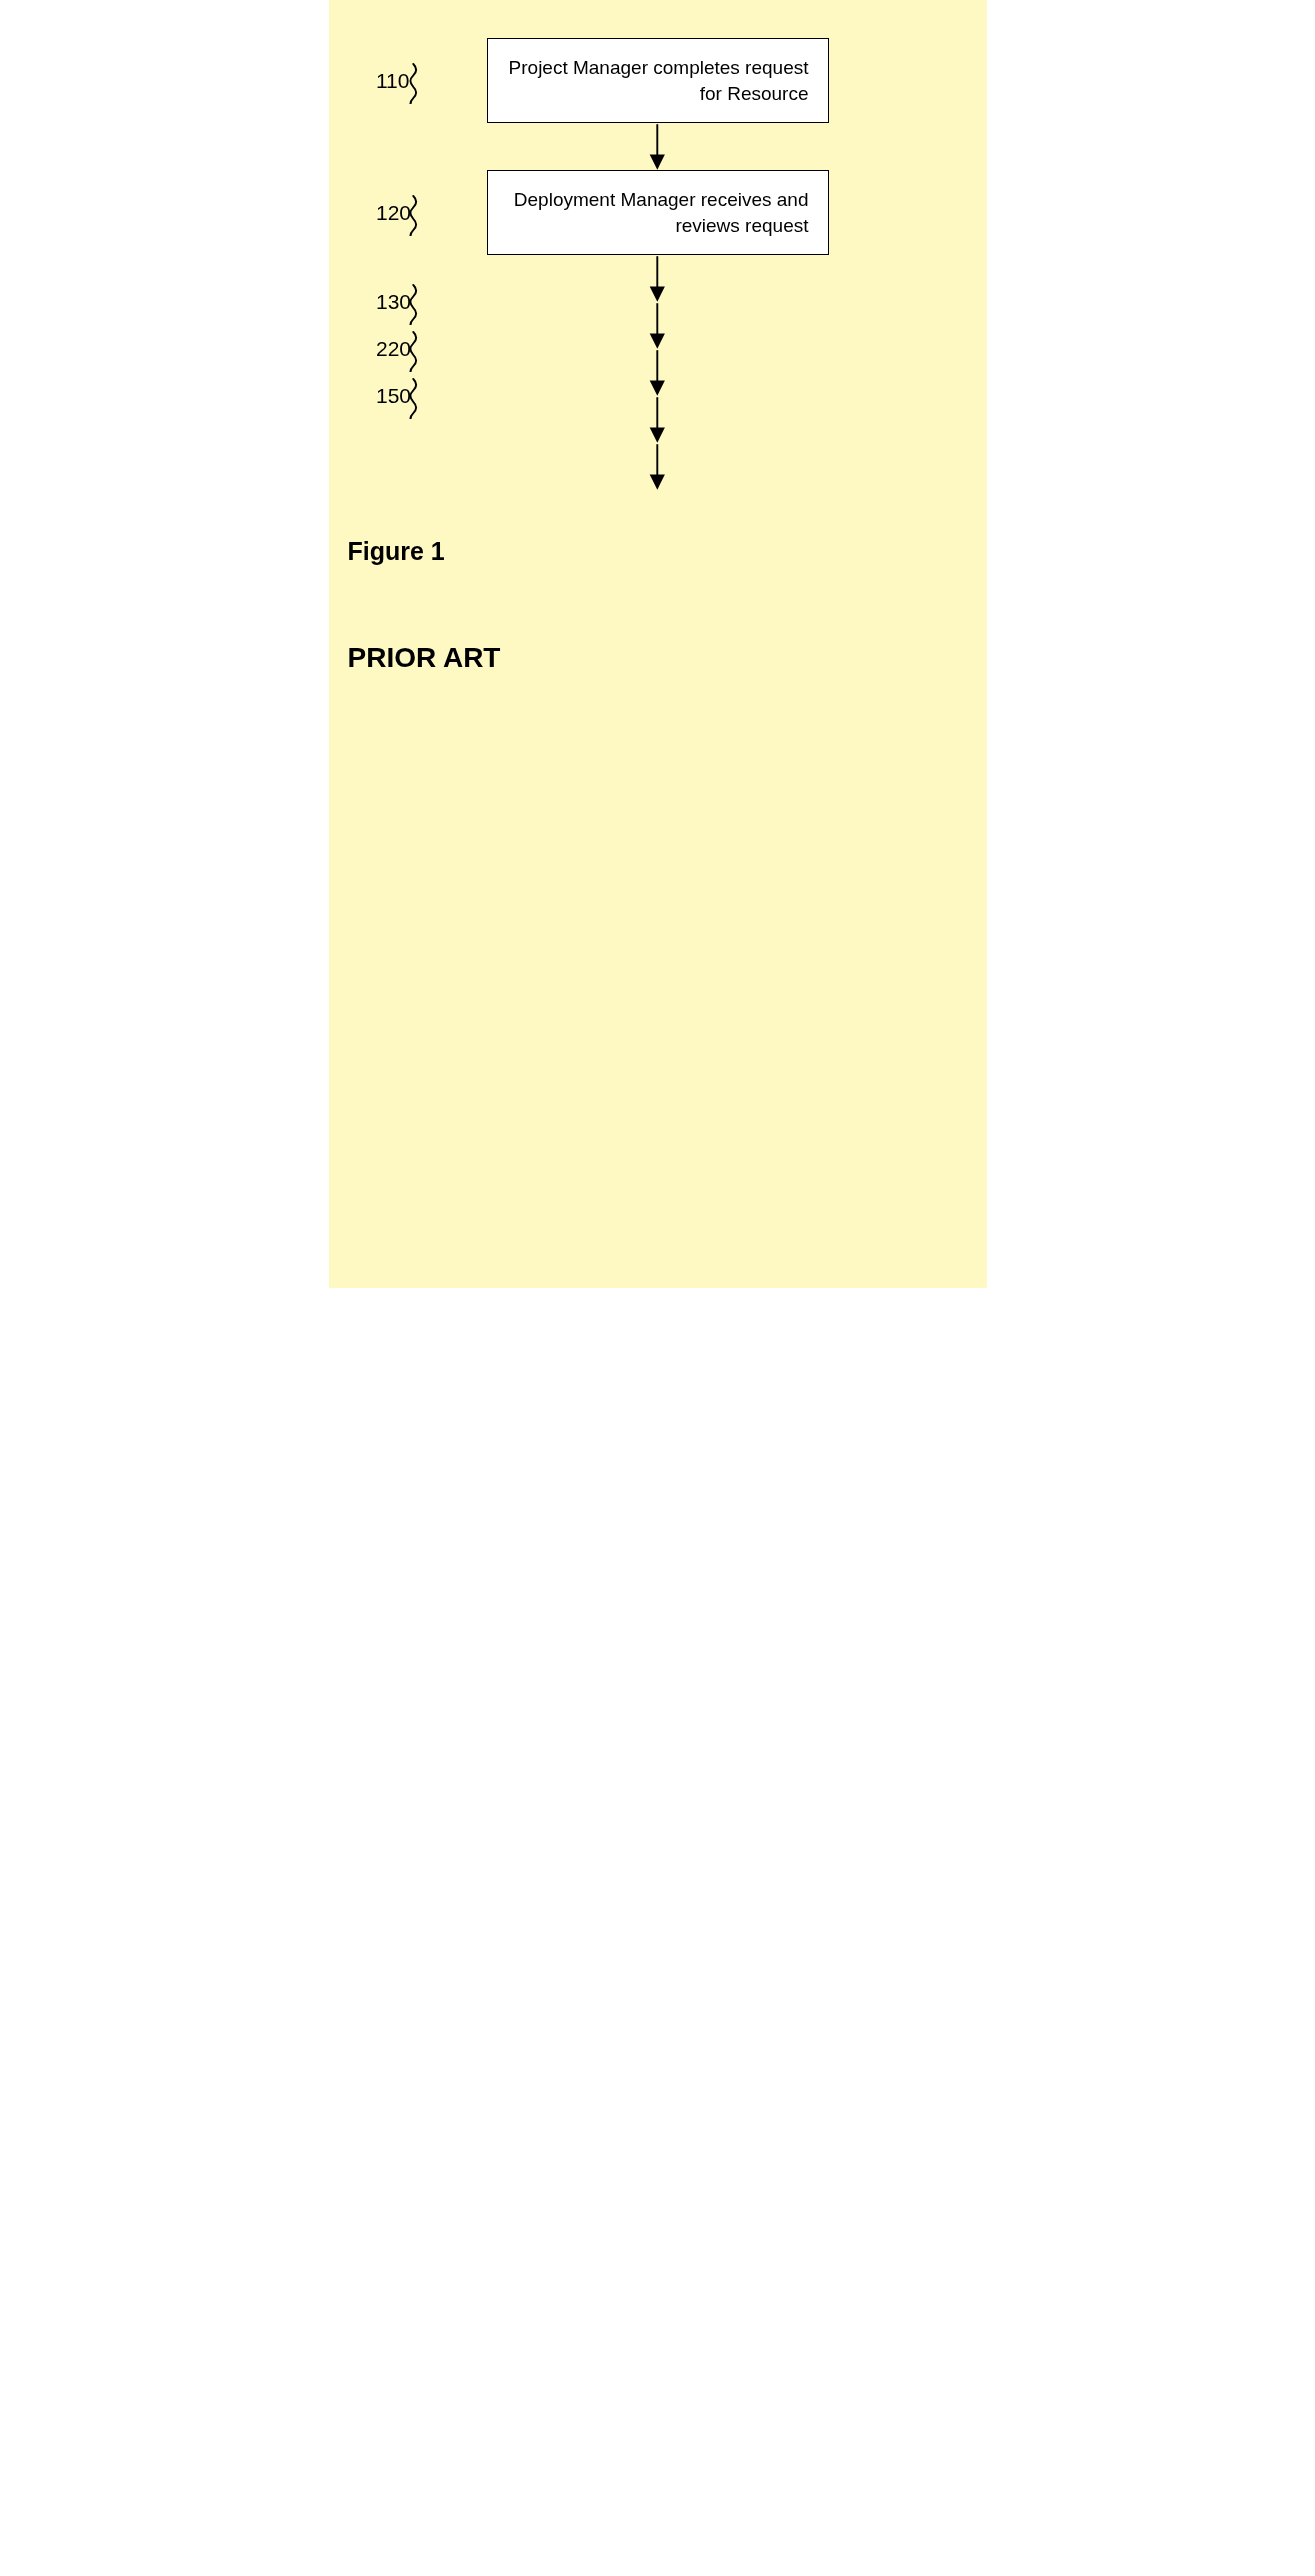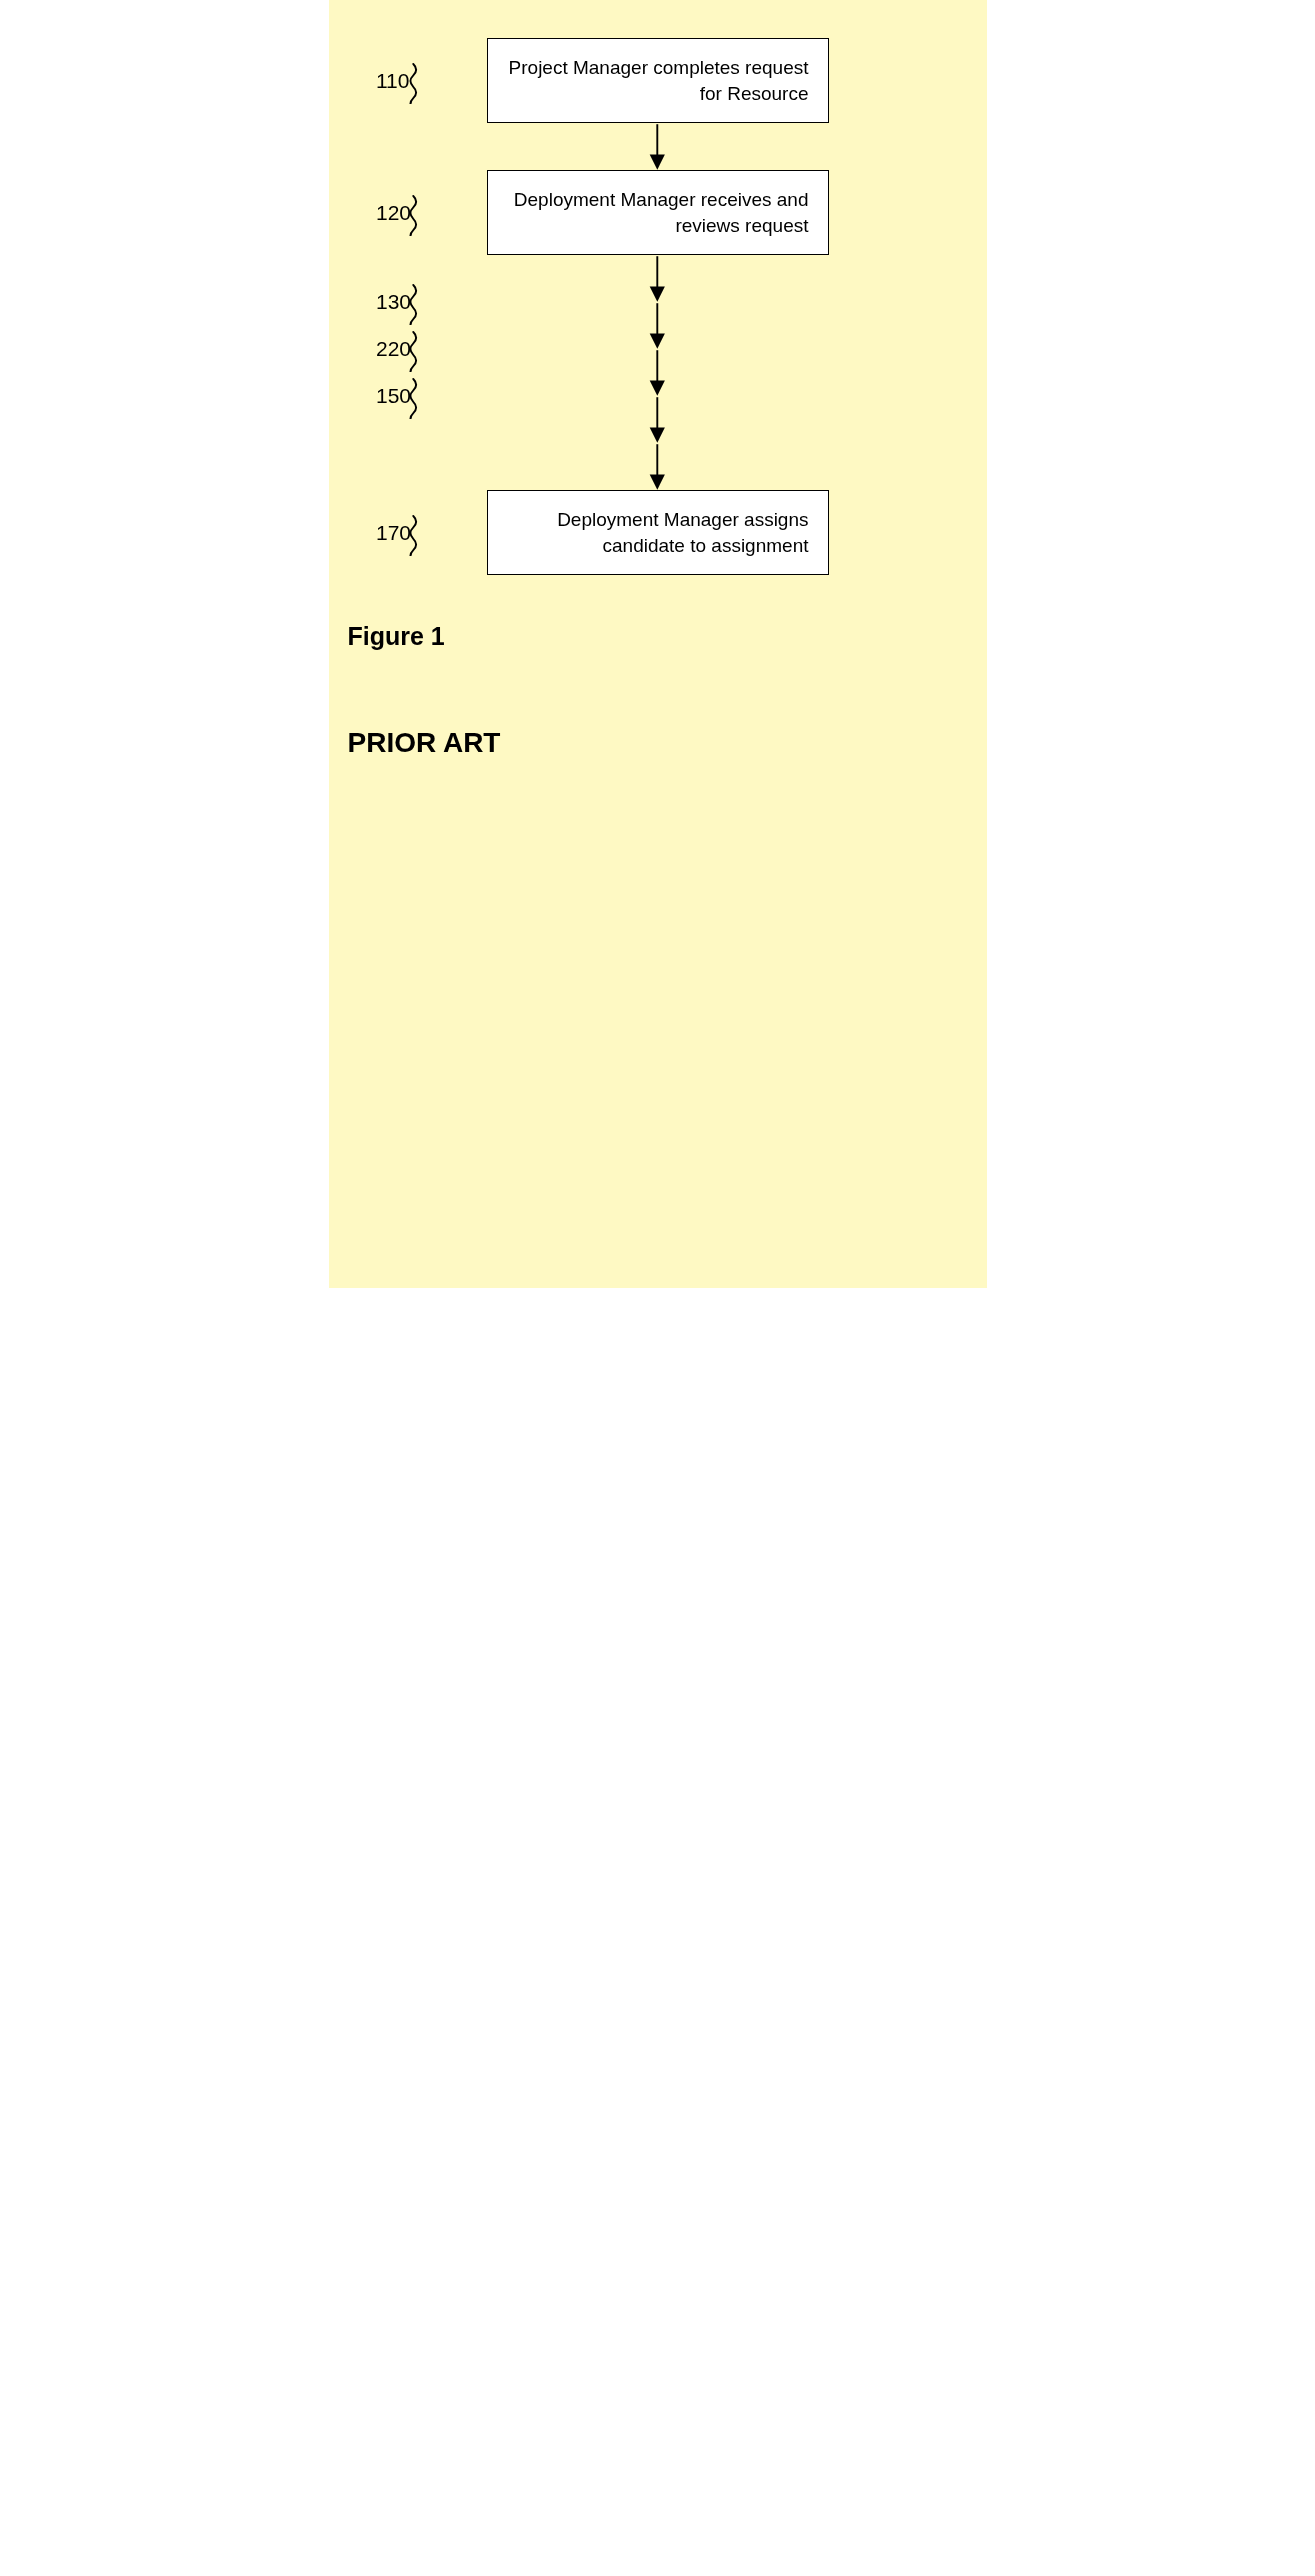--- a/index.html
+++ b/index.html
@@ -186,26 +186,19 @@
       <line x1="14" y1="0" x2="14" y2="36" stroke="#000" stroke-width="2"></line>
       <polygon points="14,48 6,32 22,32" fill="#000"></polygon>
     </svg>
       </div>
       <div class="arrow-down">
         <svg width="26.6" height="46" viewBox="0 0 28 48" xmlns="http://www.w3.org/2000/svg">
       <line x1="14" y1="0" x2="14" y2="36" stroke="#000" stroke-width="2"></line>
       <polygon points="14,48 6,32 22,32" fill="#000"></polygon>
     </svg>
       </div>
-      <div class="step-row">
-        <span class="ref-label">170</span>
-        <span class="squiggle"><svg width="26.6" height="42" viewBox="0 0 28 44" xmlns="http://www.w3.org/2000/svg">
-      <path d="M14 2 Q20 8 14 14 Q8 20 14 26 Q20 32 14 38 Q8 44 14 50" stroke="#000" stroke-width="2" fill="none" stroke-linecap="round"></path>
-    </svg></span>
-        <div class="flow-box">Deployment Manager assigns candidate to assignment</div>
-      </div>
     </div>
   <div class="figure-footer">
     <span class="figure-label">Figure 1</span>
     <span class="prior-art-label">PRIOR ART</span>
   </div>
 </div>
 
 
 </body></html>

